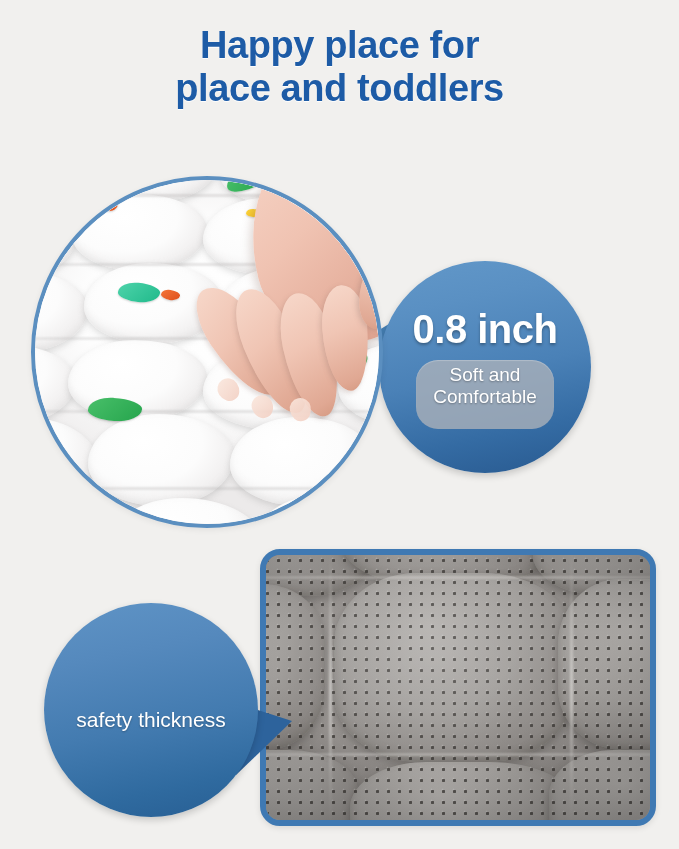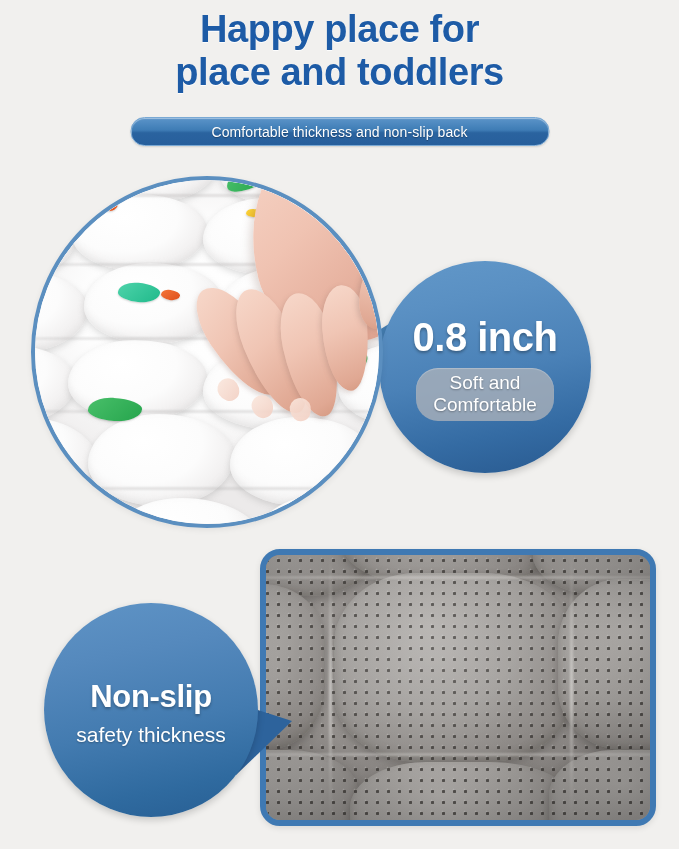--- a/index.html
+++ b/index.html
@@ -26,21 +26,21 @@
 
   
   .header {
     position: absolute;
     top: 0; left: 0;
     width: 679px;
     text-align: center;
   }
   .headline {
     margin: 0;
-    padding-top: 8px;
+    padding-top: 24px;
     font-size: 38px;
     line-height: 1.12;
     font-weight: bold;
     color: #1d5ba6;
     letter-spacing: -0.4px;
     text-shadow: 0 1px 0 rgba(255,255,255,0.85);
   }
   .headline-line {
     display: block;
     white-space: nowrap;
@@ -120,21 +120,21 @@
     color: #ffffff;
     font-size: 40px;
     font-weight: bold;
     line-height: 1;
     letter-spacing: -0.5px;
     text-shadow: 0 2px 3px rgba(0,0,0,0.3);
     white-space: nowrap;
   }
   .soft-pill {
     margin-top: 11px;
-    padding: 4px 17px 6px 17px;
+    padding: 4px 17px 22px 17px;
     border-radius: 22px;
     background: rgba(173,178,186,0.78);
     box-shadow: inset 0 1px 1px rgba(255,255,255,0.25);
     text-align: center;
   }
   .soft-pill-line {
     display: block;
     color: #ffffff;
     font-size: 19px;
     line-height: 1.12;
@@ -349,23 +349,20 @@
 
 <div class="page">
 
   <div class="header">
     <h1 class="headline">
       <span class="headline-line">Happy place for</span>
       <span class="headline-line">place and toddlers</span>
     </h1>
   </div>
 
-  <div class="subtitle-banner">
-    <span class="subtitle-text">Comfortable thickness and non-slip back</span>
-  </div>
 
   <div class="section-thickness">
 
     <div class="bubble-thickness">
       <div class="bubble-tail"></div>
       <div class="bubble-circle"></div>
       <div class="bubble-content">
         <div class="measure-text">0.8 inch</div>
         <div class="soft-pill">
           <span class="soft-pill-line">Soft and</span>
@@ -467,20 +464,19 @@
           <div class="dots-hi"></div>
           <div class="grey-shade"></div>
         </div>
       </div>
     </div>
 
     <div class="bubble-nonslip">
       <div class="bubble-tail"></div>
       <div class="bubble-circle"></div>
       <div class="bubble-content">
-        <div class="nonslip-title">Non-slip</div>
         <div class="nonslip-sub">safety thickness</div>
       </div>
     </div>
 
   </div>
 
 </div>
 
 </body></html>

